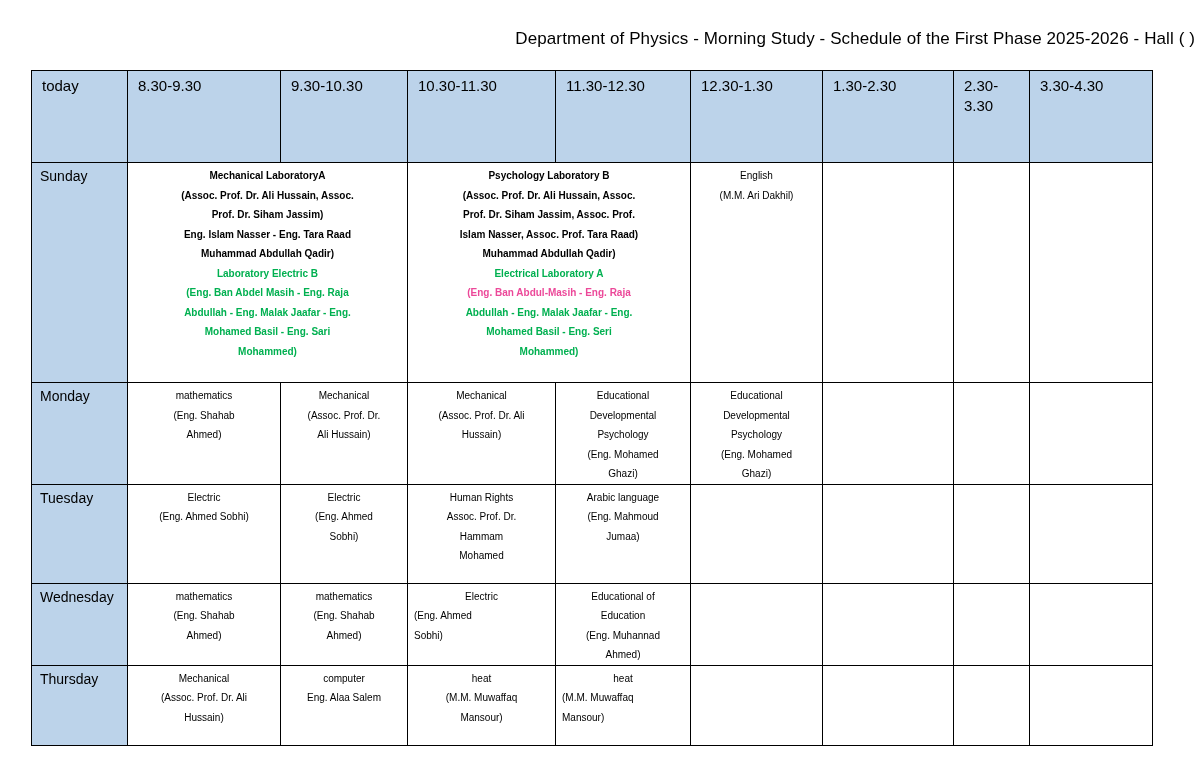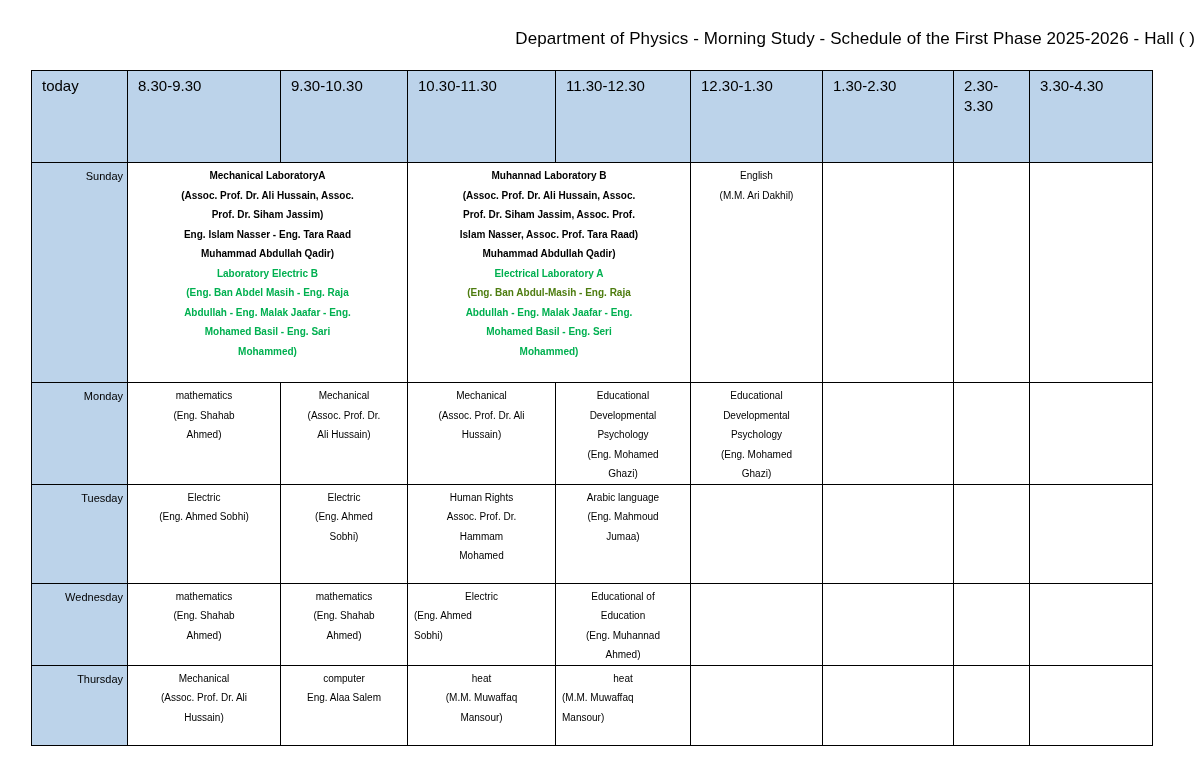--- a/index.html
+++ b/index.html
@@ -5,21 +5,21 @@
   html,body{margin:0;padding:0;background:#ffffff;width:1195px;height:760px;overflow:hidden;
     font-family:"Liberation Sans",sans-serif;color:#000;}
   h1{margin:28px 0 0 0;text-align:right;font-size:17px;line-height:22px;font-weight:normal;
     letter-spacing:.1px;}
   .table-wrap{margin:20px 0 0 31px;}
   table{border-collapse:collapse;table-layout:fixed;width:1121px;}
   td,th{border:1px solid var(--border,#000);vertical-align:top;overflow:hidden;}
   th.time, td.day, th.corner{background:var(--header-bg,#BCD3EA);}
   th.corner, th.time{font-weight:normal;font-size:15px;text-align:left;
     padding:5px 16px 0 10px;line-height:20px;}
-  td.day{font-size:11px;text-align:right;padding:5px 4px 0 8px;line-height:17px;}
+  td.day{font-size:14px;text-align:left;padding:5px 4px 0 8px;line-height:17px;}
   td.content{font-size:10px;text-align:center;padding:3px 6px 0 6px;line-height:19.5px;}
   td.content.bold{font-weight:bold;}
   td.content div{min-height:19.5px;}
 </style>
 </head>
 <body>
 
 <h1>Department of Physics - Morning Study - Schedule of the First Phase 2025-2026 - Hall ( )</h1>
 
 <div class="table-wrap">
@@ -57,27 +57,27 @@
             <div>Prof. Dr. Siham Jassim)</div>
             <div>Eng. Islam Nasser - Eng. Tara Raad</div>
             <div>Muhammad Abdullah Qadir)</div>
             <div style="color: rgb(0, 176, 80);">Laboratory Electric B</div>
             <div style="color: rgb(0, 176, 80);">(Eng. Ban Abdel Masih - Eng. Raja</div>
             <div style="color: rgb(0, 176, 80);">Abdullah - Eng. Malak Jaafar - Eng.</div>
             <div style="color: rgb(0, 176, 80);">Mohamed Basil - Eng. Sari</div>
             <div style="color: rgb(0, 176, 80);">Mohammed)</div>
           </td>
           <td class="content bold" colspan="2">
-            <div>Muhannad Laboratory B</div>
+            <div>Psychology Laboratory B</div>
             <div>(Assoc. Prof. Dr. Ali Hussain, Assoc.</div>
             <div>Prof. Dr. Siham Jassim, Assoc. Prof.</div>
             <div>Islam Nasser, Assoc. Prof. Tara Raad)</div>
             <div>Muhammad Abdullah Qadir)</div>
             <div style="color: rgb(0, 176, 80);">Electrical Laboratory A</div>
-            <div style="color: #4d7c0f;">(Eng. Ban Abdul-Masih - Eng. Raja</div>
+            <div style="color: #ec4899;">(Eng. Ban Abdul-Masih - Eng. Raja</div>
             <div style="color: rgb(0, 176, 80);">Abdullah - Eng. Malak Jaafar - Eng.</div>
             <div style="color: rgb(0, 176, 80);">Mohamed Basil - Eng. Seri</div>
             <div style="color: rgb(0, 176, 80);">Mohammed)</div>
           </td>
           <td class="content">
             <div>English</div>
             <div>(M.M. Ari Dakhil)</div>
           </td>
           <td class="content"></td>
           <td class="content"></td>

